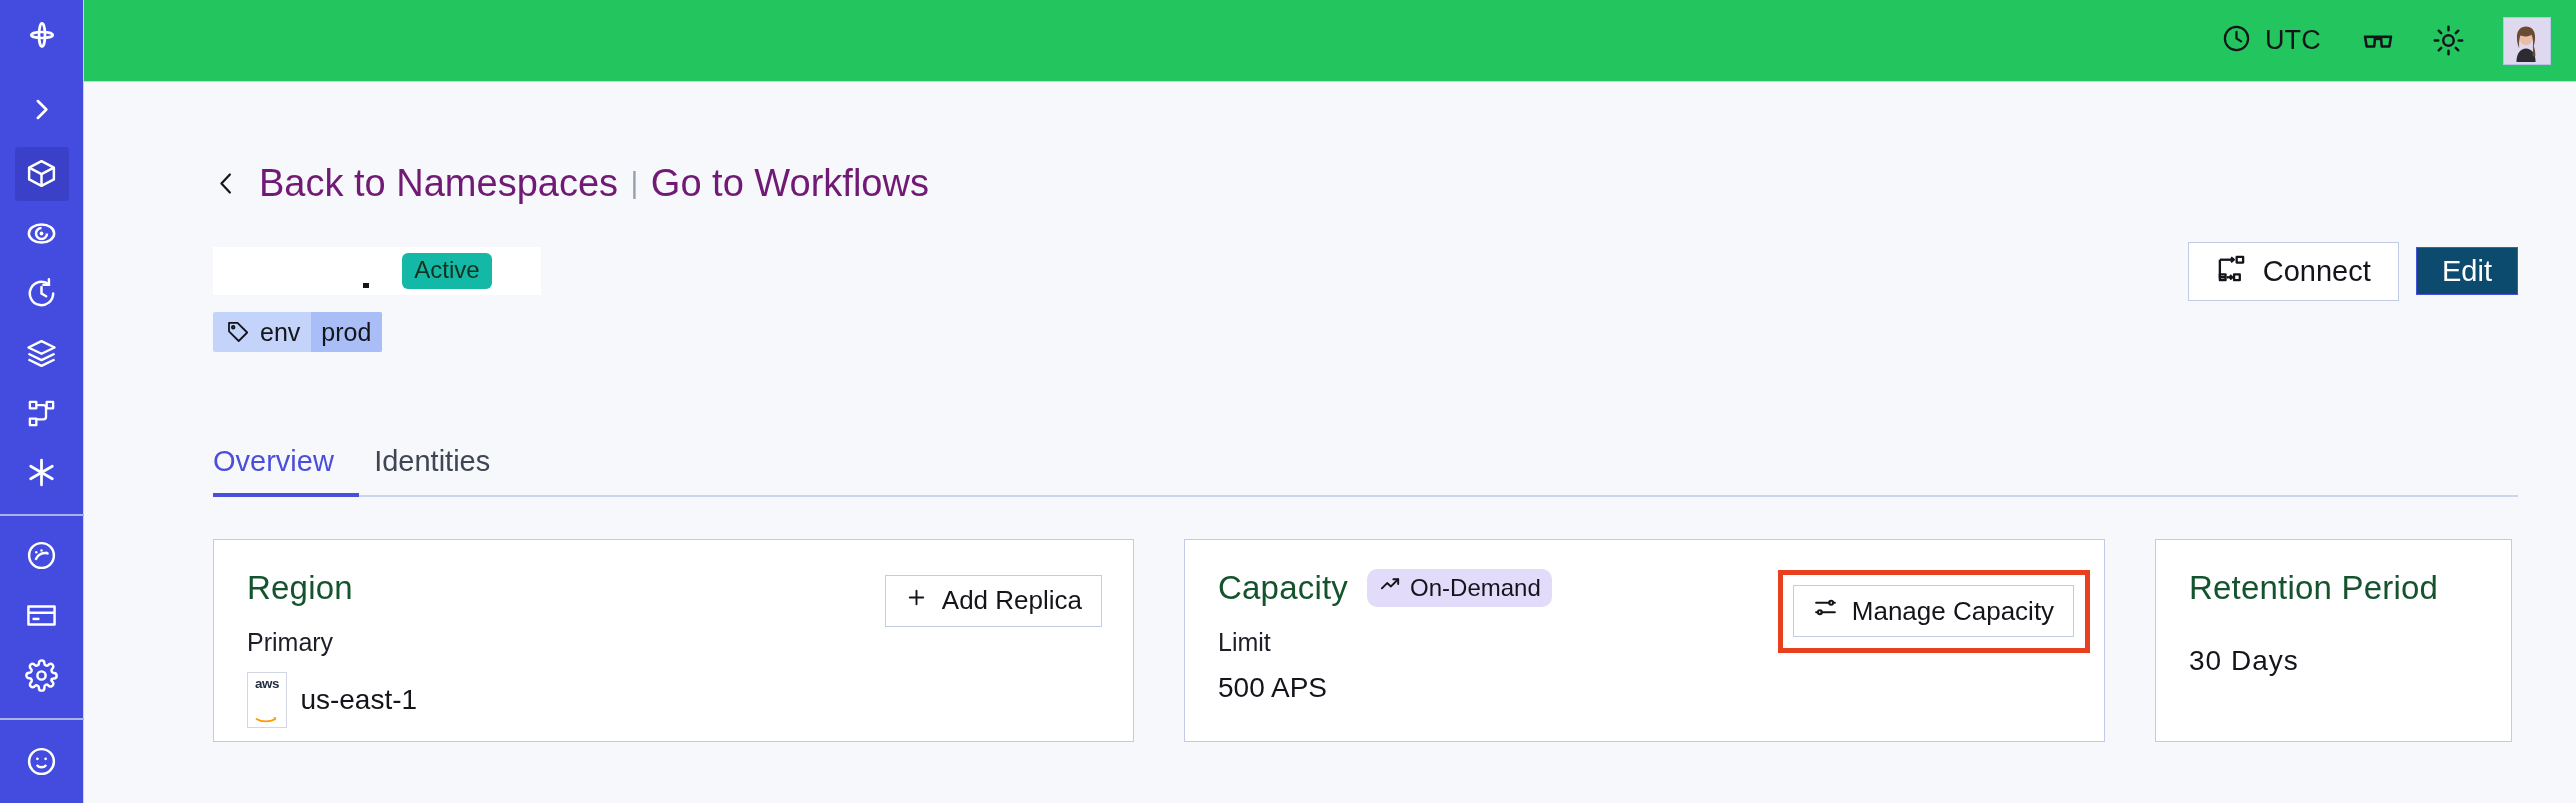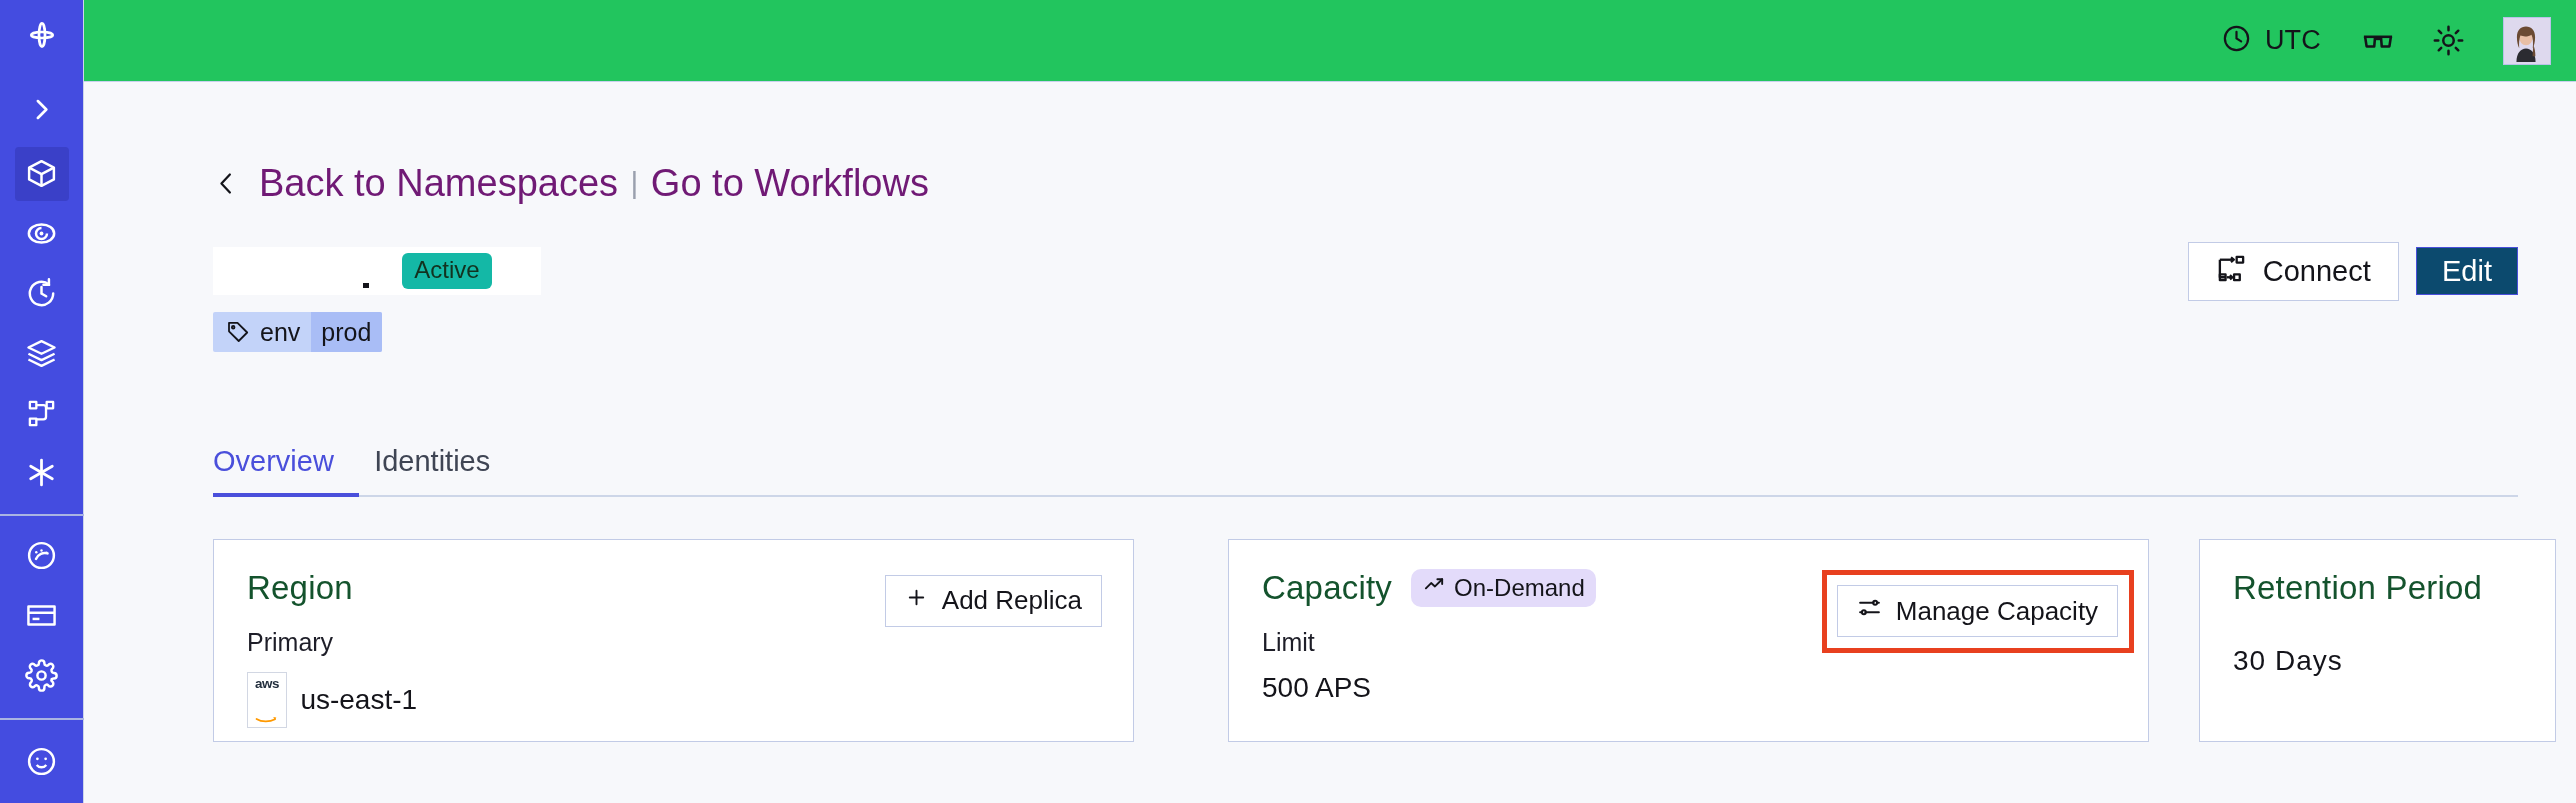--- a/index.html
+++ b/index.html
@@ -162,21 +162,21 @@
   
   .cards {
     display: flex; gap: 50px; margin-top: 42px;
   }
   .card {
     background: #ffffff; border: 1.9px solid #c2cbe6;
     height: 203px; padding: 29px 33px 0 33px;
     position: relative; flex: 0 0 auto;
   }
   .card.region { width: 921px; }
-  .card.capacity { width: 921px; margin-left: 44px; }
+  .card.capacity { width: 921px; }
   .card.retention { width: 357px; }
   .card-head { display: flex; align-items: center; }
   .card-title { font-size: 33px; color: #14532d; letter-spacing: 0.2px; }
   .card-sub { font-size: 25px; color: #1e1e28; margin-top: 21px; }
   .card-val { font-size: 28px; color: #14141a; margin-top: 15.3px; display: flex; align-items: center; gap: 13.4px; }
   .card-val.retention { margin-top: 38px; letter-spacing: 1px; }
   .card-action { position: absolute; right: 31px; top: 35px; }
   .btn-card {
     background: #ffffff; border: 1.9px solid #c2cbe6;
     color: #14141a; font-size: 26px; height: 52px; padding: 0 19px;

